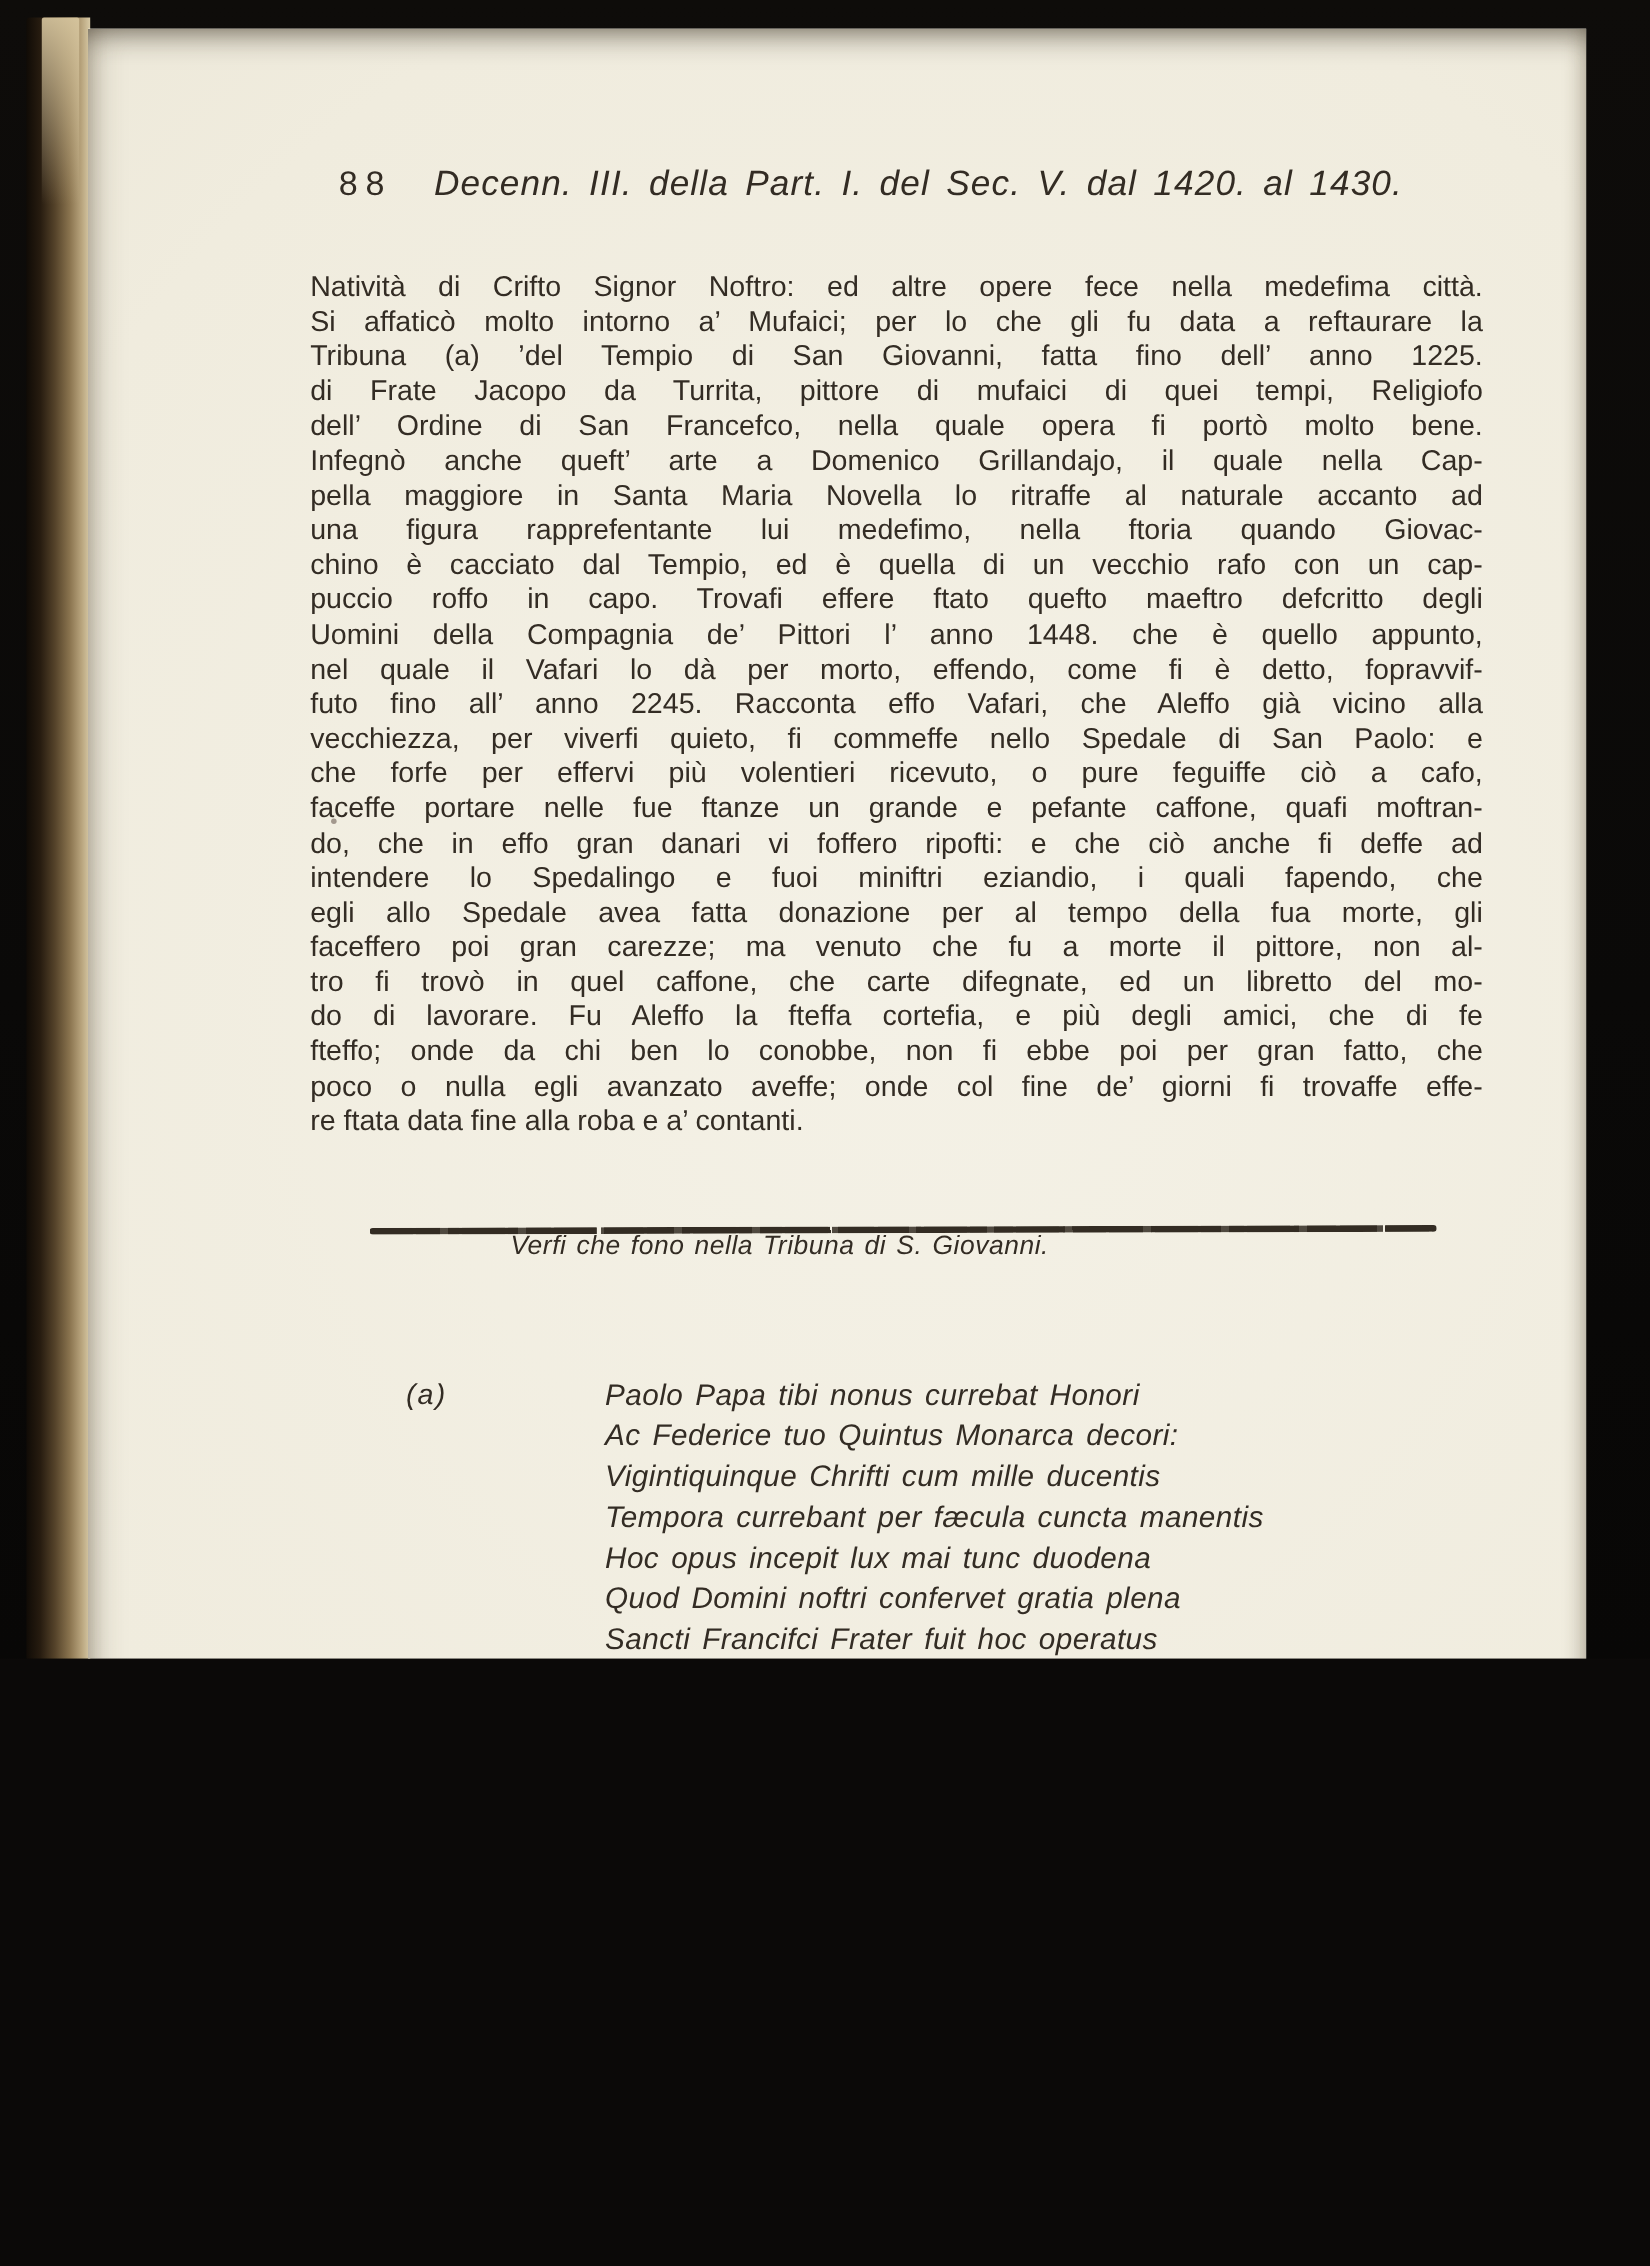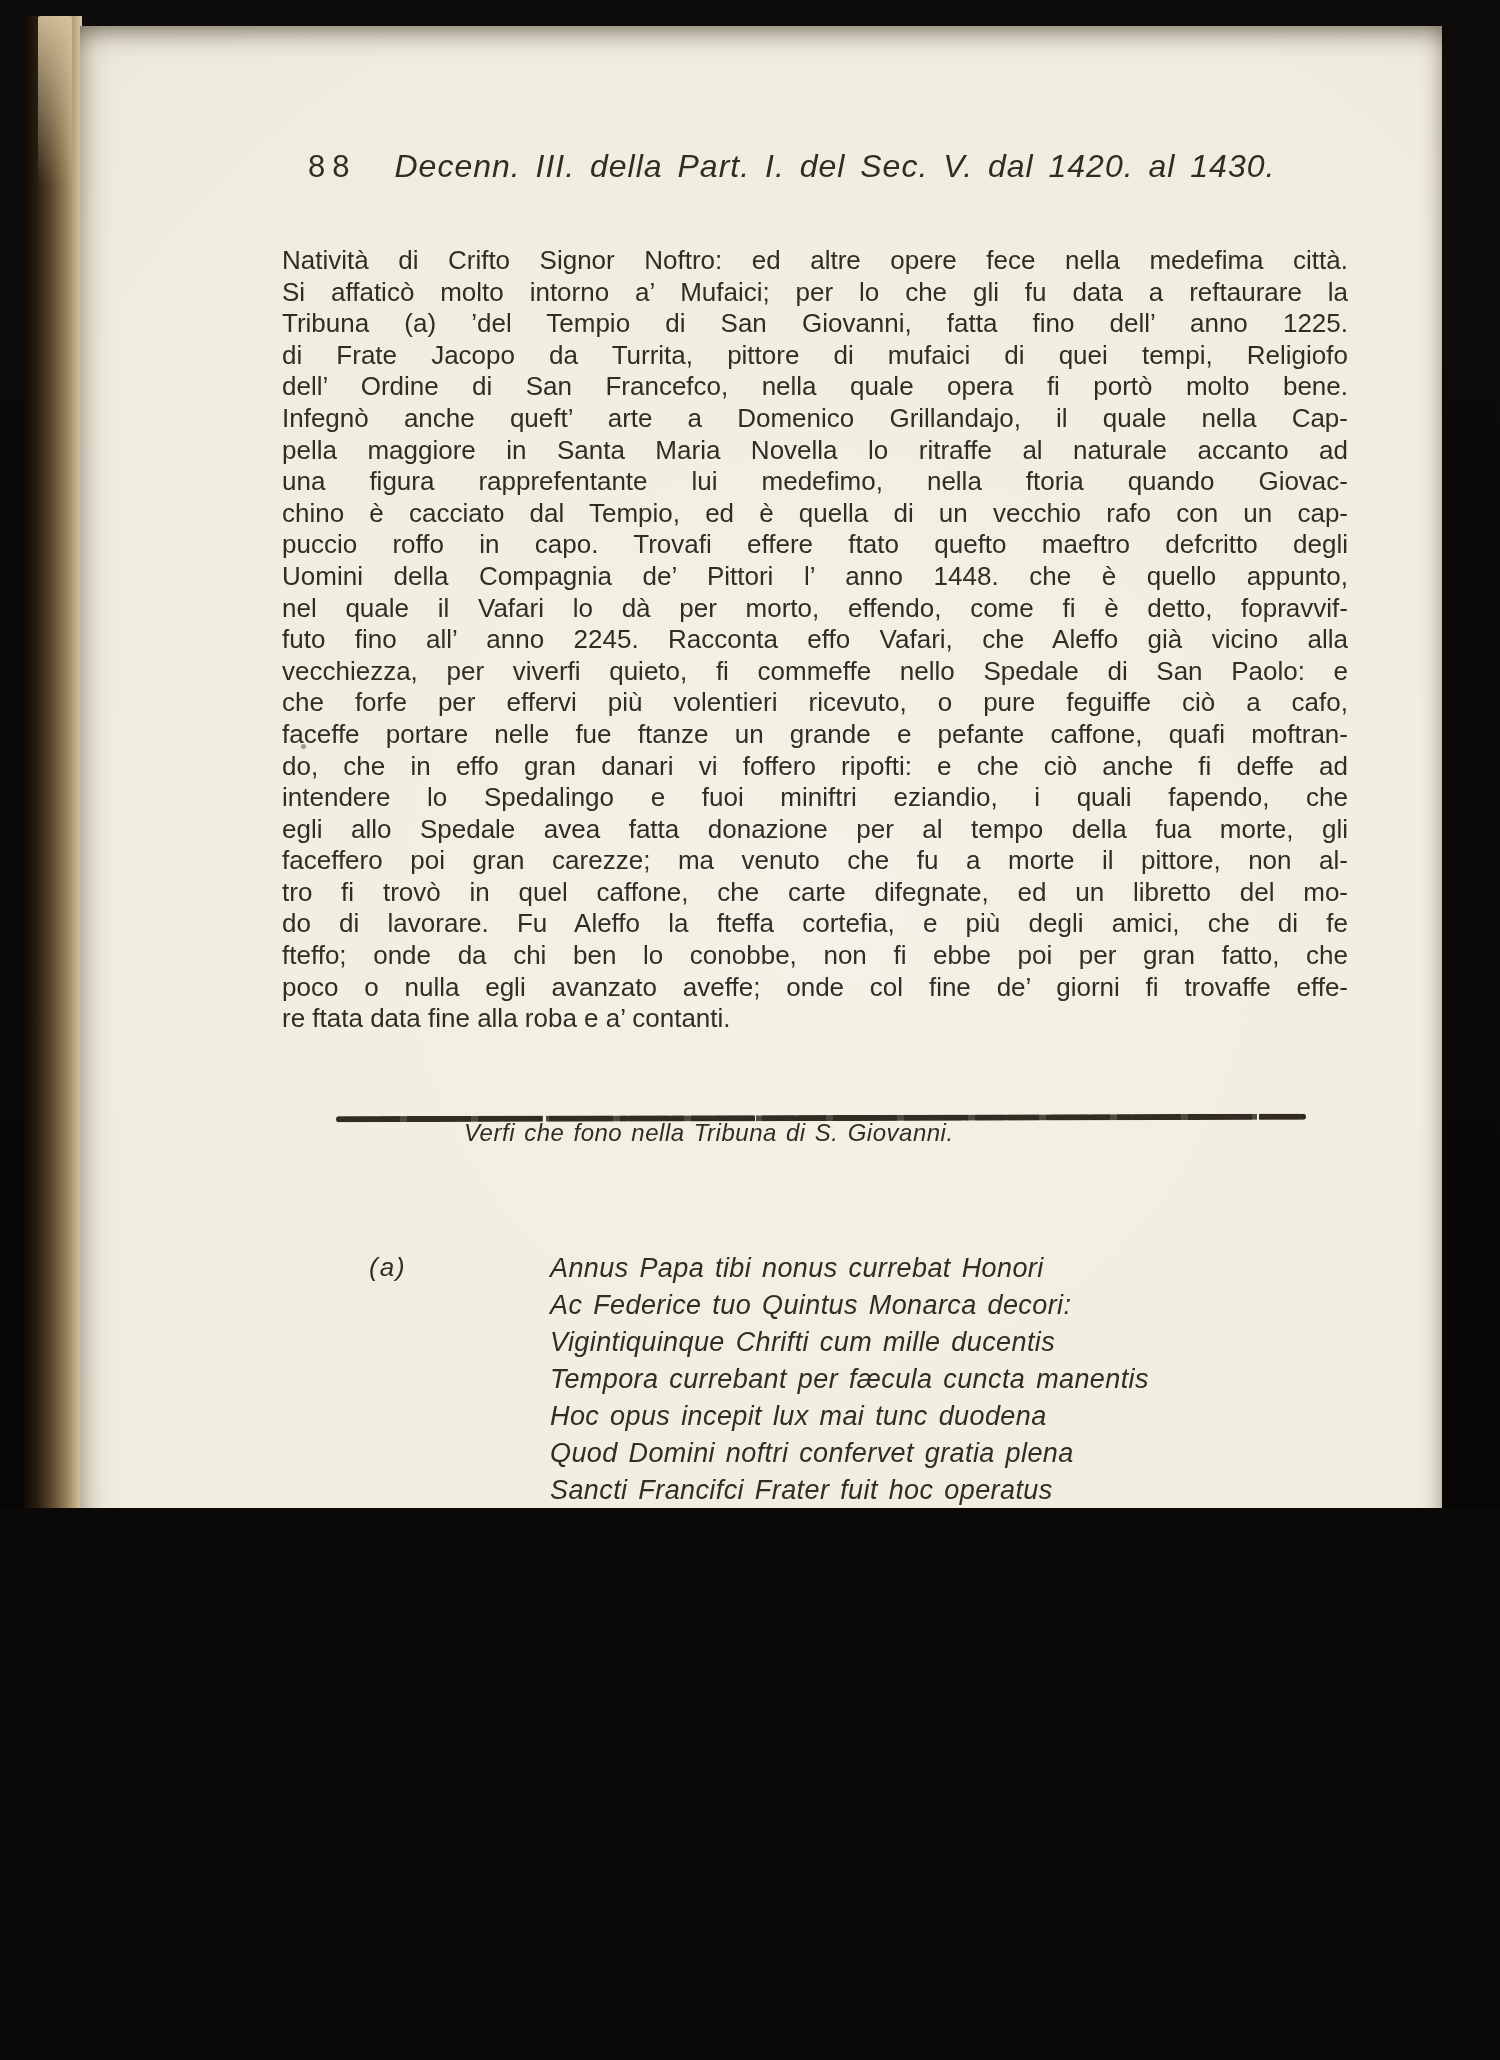--- a/index.html
+++ b/index.html
@@ -125,21 +125,21 @@
       </div>
 
     <div class="rule"></div>
 
     <div class="caption">Verfi che fono nella Tribuna di S. Giovanni.</div>
 
     <div class="fn-mark">(a)</div>
 
     <div class="verses">
 
-        <div class="vline">Annus Papa tibi nonus currebat Honori</div>
+        <div class="vline">Paolo Papa tibi nonus currebat Honori</div>
 
         <div class="vline">Ac Federice tuo Quintus Monarca decori:</div>
 
         <div class="vline">Vigintiquinque Chrifti cum mille ducentis</div>
 
         <div class="vline">Tempora currebant per fæcula cuncta manentis</div>
 
         <div class="vline">Hoc opus incepit lux mai tunc duodena</div>
 
         <div class="vline">Quod Domini noftri confervet gratia plena</div>

